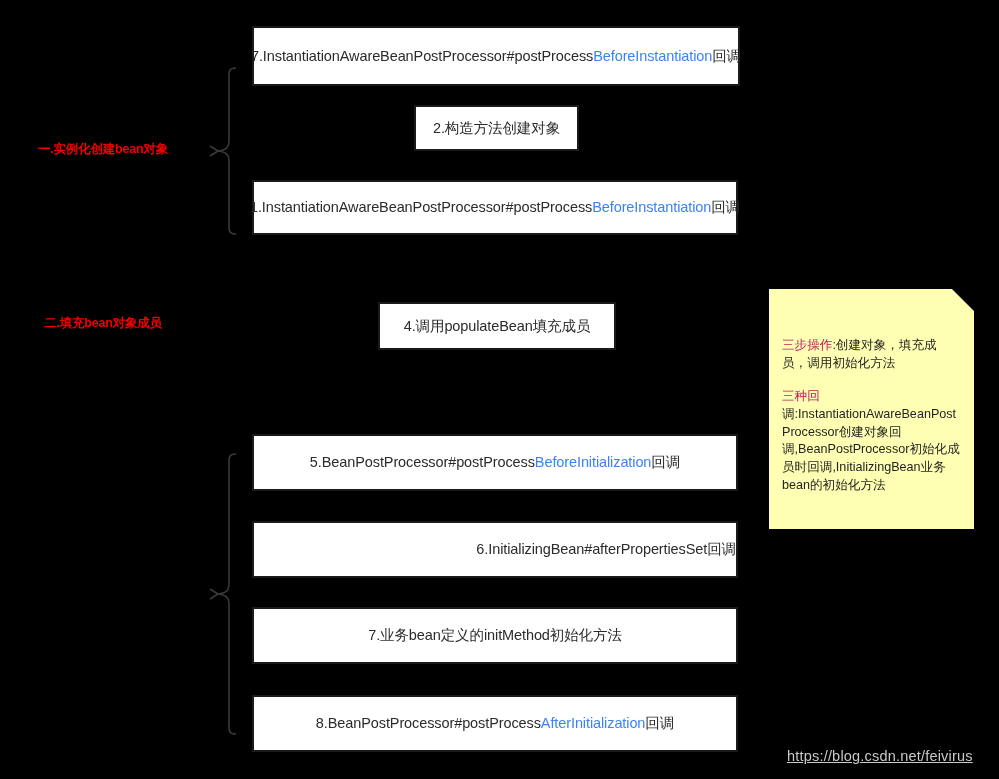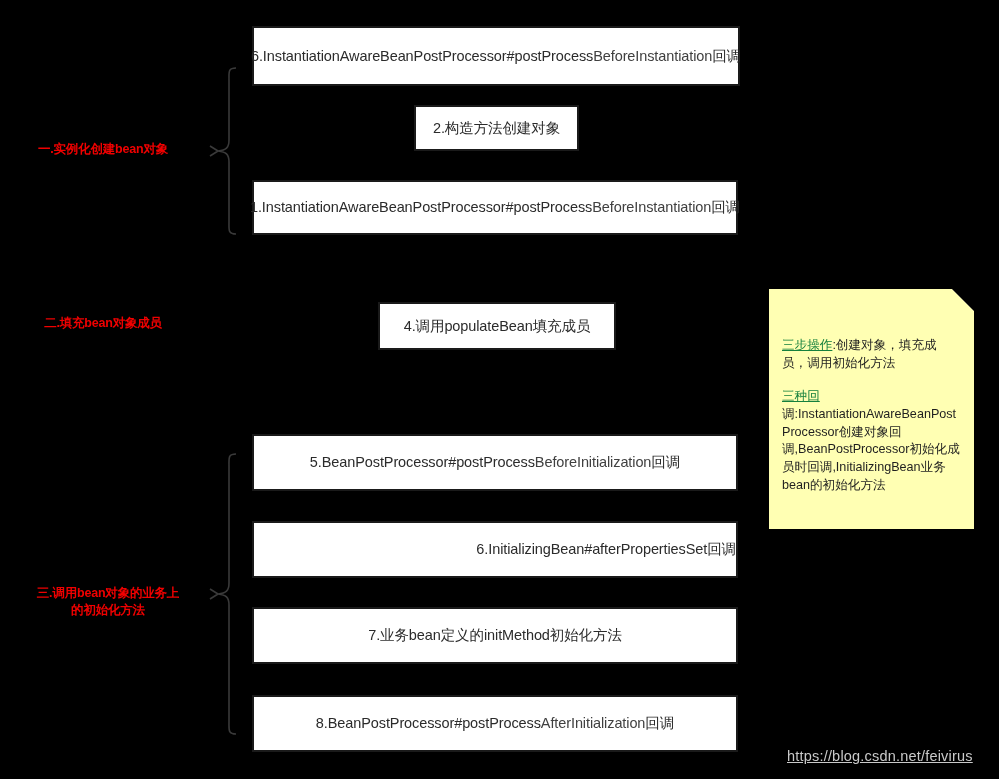--- a/index.html
+++ b/index.html
@@ -30,21 +30,21 @@
     display: flex;
     align-items: center;
     justify-content: center;
     color: #2b2b2b;
     font-size: 14.5px;
     line-height: 1.3;
     letter-spacing: -0.1px;
     white-space: nowrap;
   }
   .pbox .hl {
-    color: #404040;
+    color: #3b82f6;
   }
   
   .stage-label {
     position: absolute;
     color: #f00000;
     font-weight: bold;
     font-size: 12.5px;
     line-height: 1.35;
     text-align: center;
     letter-spacing: -0.2px;
@@ -82,22 +82,21 @@
   .sticky .fold-mask {
     position: absolute;
     top: 0;
     right: 0;
     width: 0;
     height: 0;
     border-right: 22px solid #000000;
     border-bottom: 22px solid transparent;
   }
   .sticky .redlabel {
-    color: #15803d;
-    text-decoration: underline;
+    color: #be185d;
   }
   .sticky p {
     margin: 0 0 15px 0;
   }
   .sticky p:last-child { margin-bottom: 0; }
   
   .watermark {
     position: absolute;
     color: #c9c9c9;
     font-size: 14.5px;
@@ -113,21 +112,21 @@
 
   <div class="stage-label" style="left:18px; top:141px; width:170px;">一.实例化创建bean对象</div>
 
   <svg class="brace" style="left:208px; top:66px; width:34px; height:170px;" viewBox="0 0 34 170">
     <path d="M 28 2 C 20 2, 21 6, 21 14 L 21 74 C 21 82, 18 84, 10 85 C 18 86, 21 88, 21 96 L 21 156 C 21 164, 20 168, 28 168"></path>
     <path d="M 10 85 L 2 80 M 10 85 L 2 90"></path>
   </svg>
 
   <div class="pbox" style="left:252px; top:26px; width:488px; height:60px;">
     <span>
-      <span>6.InstantiationAwareBeanPostProcessor#postProcess</span><span class="hl">BeforeInstantiation</span><span>回调</span>
+      <span>7.InstantiationAwareBeanPostProcessor#postProcess</span><span class="hl">BeforeInstantiation</span><span>回调</span>
     </span>
   </div>
 
   <div class="pbox" style="left:414px; top:105px; width:165px; height:46px;">
     <span>
       <span>2.构造方法创建对象</span><span class="hl"></span><span></span>
     </span>
   </div>
 
   <div class="pbox" style="left:252px; top:180px; width:486px; height:55px;">
@@ -137,24 +136,20 @@
   </div>
 
   <div class="stage-label" style="left:18px; top:315px; width:170px;">二.填充bean对象成员</div>
 
   <div class="pbox" style="left:378px; top:302px; width:238px; height:48px;">
     <span>
       <span>4.调用populateBean填充成员</span><span class="hl"></span><span></span>
     </span>
   </div>
 
-  <div class="stage-label" style="left:10px; top:585px; width:196px;">
-    <span>三.调用bean对象的业务上</span><br>
-    <span>的初始化方法</span>
-  </div>
 
   <svg class="brace" style="left:208px; top:452px; width:34px; height:284px;" viewBox="0 0 34 284">
     <path d="M 28 2 C 20 2, 21 6, 21 14 L 21 131 C 21 139, 18 141, 10 142 C 18 143, 21 145, 21 153 L 21 270 C 21 278, 20 282, 28 282"></path>
     <path d="M 10 142 L 2 137 M 10 142 L 2 147"></path>
   </svg>
 
   <div class="pbox" style="left:252px; top:434px; width:486px; height:57px;">
     <span>
       <span>5.BeanPostProcessor#postProcess</span><span class="hl">BeforeInitialization</span><span>回调</span>
     </span>

